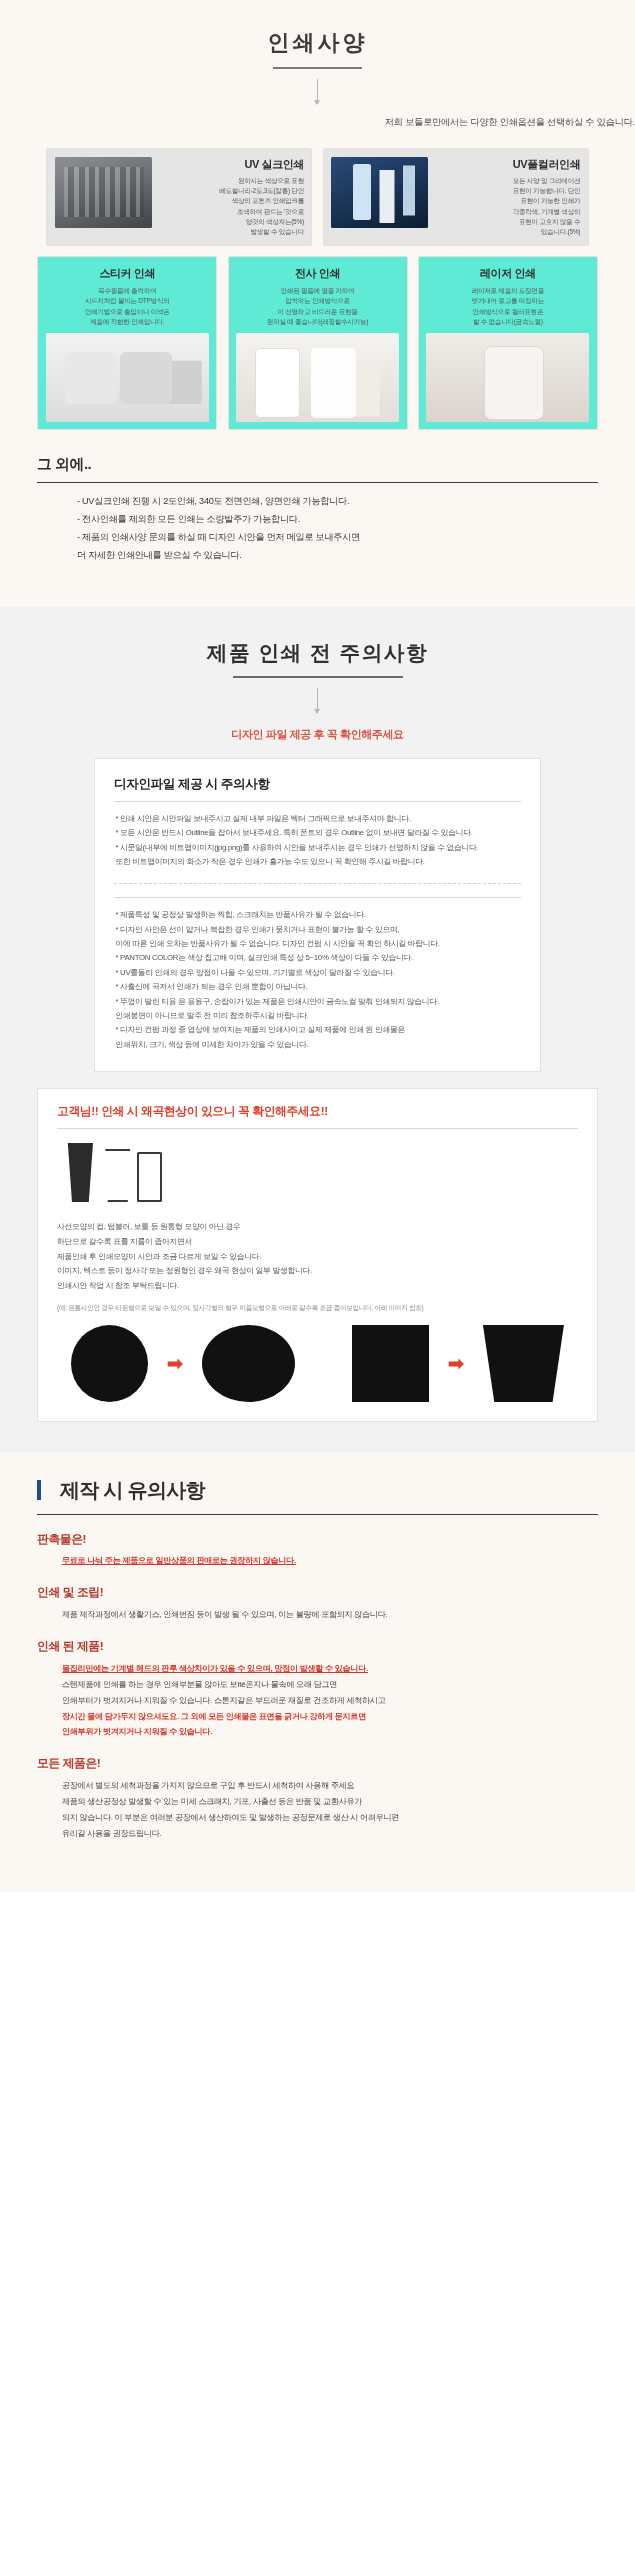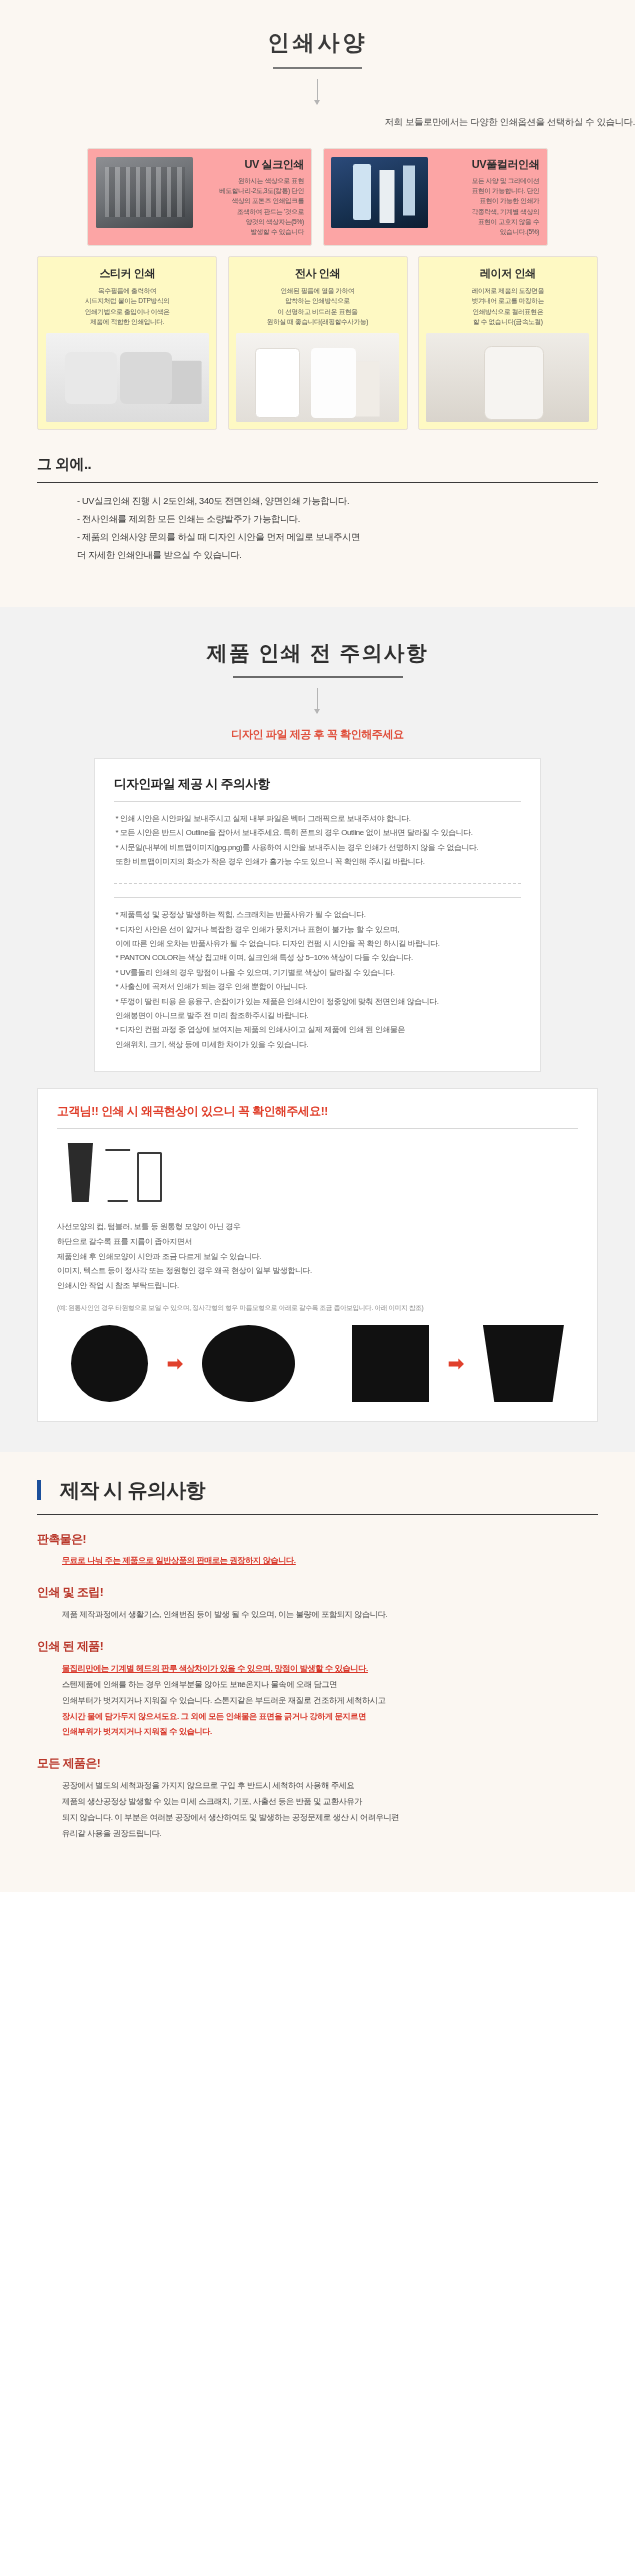--- a/index.html
+++ b/index.html
@@ -34,30 +34,30 @@
     border-top:5.2px solid #b5b5b5;
   }
   .sec1-lead {
     text-align:right; font-size:9.2px; color:#4a4a4a; margin-top: 11.8px; letter-spacing: -0.2px;
   }
 
   .cards-row {
     display:flex; justify-content:center; gap: 10.3px; margin-top: 19px;
   }
   .card-2 {
-    width: 225px; background:#fca5a5; border:0.7px solid #e7e0d8; border-radius:2.2px;
+    width: 266px; background:#e5e5e5; border:0.7px solid #e7e0d8; border-radius:2.2px;
     display:flex; padding: 7.4px; gap:7.4px;
   }
   .card-2 .thumb { width: 97px; height: 71px; border-radius:1.5px; flex:none; overflow:hidden; position:relative; }
   .card-2 .ctext { flex:1; }
   .card-2 .ctitle { font-size: 11px; font-weight:bold; color:#2f2f2f; text-align:right; margin-bottom:4.4px; letter-spacing:-0.4px;}
   .card-2 .cbody { font-size: 6.6px; line-height: 1.55; color:#555; text-align:right; letter-spacing:-0.3px;}
 
   .cards-row3 { display:flex; justify-content:center; gap:10.3px; margin-top:10.3px; }
-  .card-3 { width: 180px; background:#fef9c3; border:0.7px solid #e7e0d8; border-radius:2.2px; padding:8.9px 7.4px 7.4px 7.4px; }
+  .card-3 { width: 180px; background:#5eead4; border:0.7px solid #e7e0d8; border-radius:2.2px; padding:8.9px 7.4px 7.4px 7.4px; }
   .card-3 .ctitle { font-size:11px; font-weight:bold; color:#2f2f2f; text-align:center; letter-spacing:-0.4px; }
   .card-3 .cbody { font-size:6.6px; line-height:1.55; color:#555; text-align:center; margin-top:5.2px; letter-spacing:-0.3px;}
   .card-3 .thumb3 { height: 89px; margin-top:5.9px; border-radius:1.5px; overflow:hidden; position:relative; }
 
   
   .ph { width:100%; height:100%; }
   .ph-uv1 { background:linear-gradient(160deg,#8d8f93 0%,#6f7276 45%,#3f4347 100%); }
   .ph-uv1:after{content:"";position:absolute;left:8.9px;top:10.3px;width:80px;height:50px;
     background:repeating-linear-gradient(90deg,rgba(255,255,255,.22) 0 4.4px,rgba(0,0,0,.12) 4.4px 10.3px);}
   .ph-uv2 { background:linear-gradient(160deg,#2b4a7a 0%,#16304f 60%,#0d1d31 100%); }
@@ -234,21 +234,21 @@
 
       <div class="dash-sep"></div>
 
       <div class="wb-h-rule"></div>
       <div class="wb-li">* 제품특성 및 공정상 발생하는 찍힘, 스크래치는 반품사유가 될 수 없습니다.</div>
       <div class="wb-li">* 디자인 사안은 선이 얇거나 복잡한 경우 인쇄가 뭉치거나 표현이 불가능 할 수 있으며,</div>
       <div class="wb-li">  이에 따른 인쇄 오차는 반품사유가 될 수 없습니다. 디자인 컨펌 시 시안을 꼭 확인 하시길 바랍니다.</div>
       <div class="wb-li">* PANTON COLOR는 색상 칩고배 이며, 실크인쇄 특성 상 5~10% 색상이 다들 수 있습니다.</div>
       <div class="wb-li">* UV를돌리 인쇄의 경우 망점이 나올 수 있으며, 기기별로 색상이 달라질 수 있습니다.</div>
       <div class="wb-li">* 사출신에 곡저서 인쇄가 되는 경우 인쇄 뿐함이 아닙니다.</div>
-      <div class="wb-li">* 뚜껑이 딸린 티용 은 용융구, 손잡이가 있는 제품은 인쇄시안이 정중앙에 맞춰 전면인쇄 않습니다.</div>
+      <div class="wb-li">* 뚜껑이 딸린 티용 은 용융구, 손잡이가 있는 제품은 인쇄시안이 금속노컬 맞춰 인쇄되지 않습니다.</div>
       <div class="wb-li">  인쇄봉면이 아니므로 발주 전 미리 참조하주시길 바랍니다.</div>
       <div class="wb-li">* 디자인 컨펌 과정 중 엽상에 보여지는 제품의 인쇄사이고 실제 제품에 인쇄 된 인쇄물은</div>
       <div class="wb-li">  인쇄위치, 크기, 색상 등에 미세한 차이가 있을 수 있습니다.</div>
     </div>
 
     <div class="warn-box">
       <div class="warn-title">고객님!! 인쇄 시 왜곡현상이 있으니 꼭 확인해주세요!!</div>
       <div class="warn-title-rule"></div>
       <div class="warn-flex">
         <div class="cupimg">

